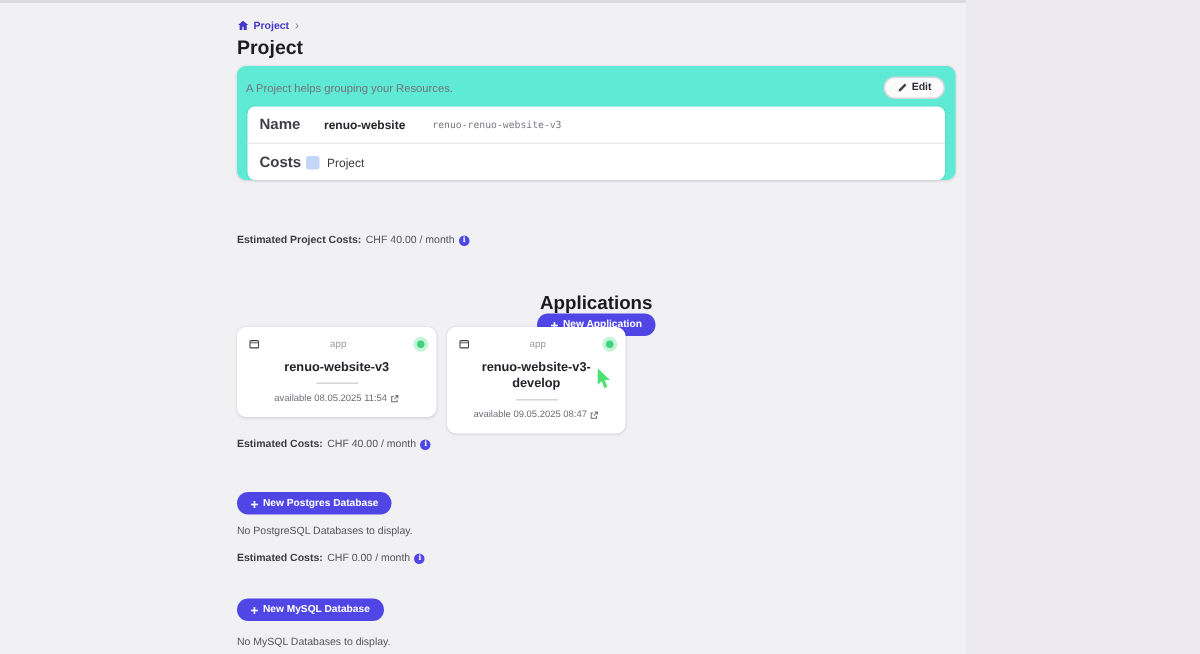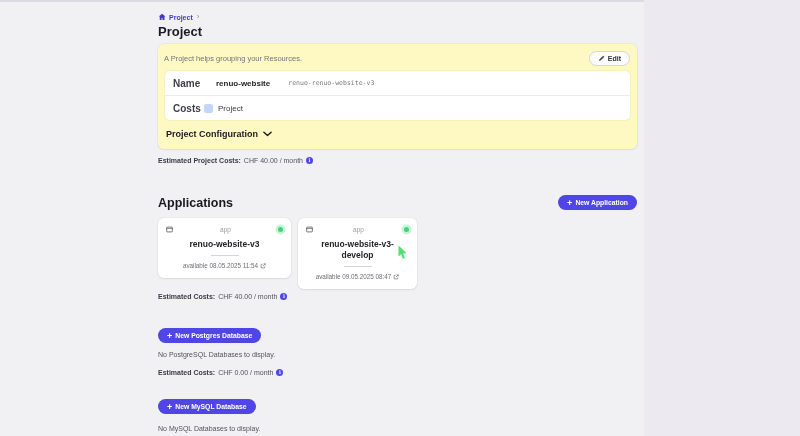--- a/index.html
+++ b/index.html
@@ -15,21 +15,21 @@
   
   .breadcrumb{position:absolute;top:13px;left:158px;display:flex;align-items:center;gap:4px;}
   .crumb-link{display:flex;align-items:center;gap:3px;color:#4338ca;font-size:7px;font-weight:700;text-decoration:none;cursor:pointer;}
   .crumb-sep{color:#8d8c98;font-size:8px;line-height:1;font-weight:400;}
 
   .page-title{position:absolute;top:24px;left:158px;font-size:13px;font-weight:700;color:#1b1b22;margin:0;}
 
   
   .project-card{
     position:absolute;top:44px;left:158px;width:479px;box-sizing:border-box;
-    background:#fef9c3;border-radius:6px;
+    background:#5eead4;border-radius:6px;
     box-shadow:0 0 0 1px rgba(20,20,40,.04), 0 1px 2px rgba(20,20,40,.05);
   }
   .card-head{display:flex;justify-content:space-between;align-items:center;padding:6px 7px 5px 6px;height:16px;}
   .card-desc{font-size:7.5px;color:#74737d;}
   .edit-btn{
     display:inline-flex;align-items:center;gap:3px;cursor:pointer;
     background:#fbfbfc;border:1px solid #d6d5db;border-radius:8px;
     padding:3px 8px;font-size:7px;font-weight:700;color:#2f2f36;font-family:inherit;
   }
   .inner-table{background:#ffffff;border-radius:5px;margin:0 7px;box-shadow:0 0 0 1px rgba(20,20,40,.04);}
@@ -50,21 +50,21 @@
     width:7px;height:7px;border-radius:50%;background:#4f46e5;color:#fff;
     display:inline-flex;align-items:center;justify-content:center;
     font-size:5px;font-weight:700;font-family:"DejaVu Serif", serif;line-height:1;cursor:pointer;
   }
   #project-costs{top:157px;}
   #apps-costs{top:293px;}
   #pg-costs{top:369px;}
 
   
   .section-head{position:absolute;left:158px;width:479px;display:flex;justify-content:space-between;align-items:center;}
-  #apps-head{top:195px;}
+  #apps-head{top:195px;flex-direction:column;}
   #pg-head{top:328px;}
   #mysql-head{top:399px;}
   .h2{font-size:12.5px;font-weight:700;color:#19191f;margin:0;}
   .pill-btn{
     display:inline-flex;align-items:center;gap:3px;cursor:pointer;
     background:#4f46e5;color:#fff;border:none;border-radius:9px;
     padding:4px 9px;font-size:6.8px;font-weight:700;font-family:inherit;
   }
   .plus{font-size:9px;font-weight:700;line-height:4px;}
 
@@ -129,28 +129,20 @@
       <span class="tvalue">renuo-website</span>
       <span class="tcode">renuo-renuo-website-v3</span>
     </div>
     <div class="trow">
       <span class="tlabel">Costs</span>
       <span class="level-badge"></span>
       <span class="level-text">Project</span>
     </div>
   </div>
 
-  <div class="card-config">
-    <span class="cfg-label">Project Configuration</span>
-    <span style="display:inline-flex;">
-      <svg width="9" height="6" viewBox="0 0 12 7" fill="none">
-          <path d="M1.2 1.2L6 5.6l4.8-4.4" stroke="#1b1b22" stroke-width="1.9" stroke-linecap="round" stroke-linejoin="round"></path>
-        </svg>
-    </span>
-  </div>
 </section>
 
 <div class="costs" id="project-costs">
   <span class="clabel">Estimated Project Costs:</span>
   <span>CHF 40.00 / month</span>
   <span class="info-icon">i</span>
 </div>
 
 <div class="section-head" id="apps-head">
   <h2 class="h2">Applications</h2>

